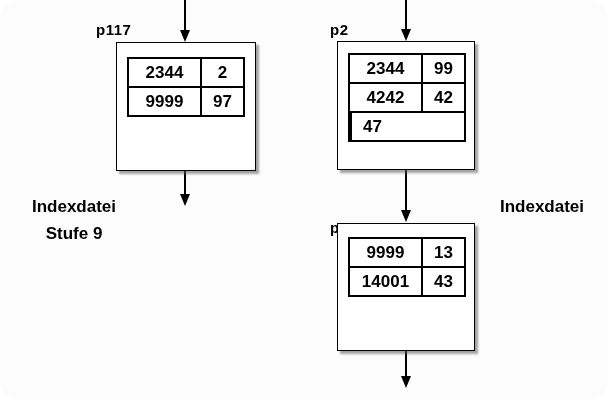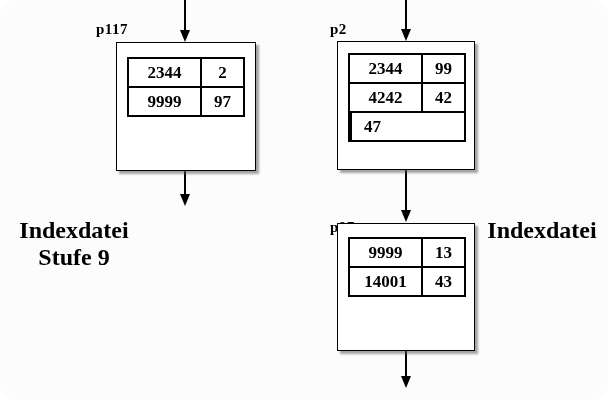--- a/index.html
+++ b/index.html
@@ -4,21 +4,21 @@
 <style>
   html, body {
     margin: 0;
     padding: 0;
   }
   #canvas {
     position: relative;
     width: 608px;
     height: 400px;
     background: var(--bg, #fcfcfc);
-    font-family: Liberation Serif, serif;
+    font-family: Liberation Sans, sans-serif;
     color: var(--line, #000);
     overflow: hidden;
     border-radius: 17px;
   }
   .node {
     position: absolute;
     background: var(--fill, #fff);
     border: 1.5px solid var(--line, #000);
     box-shadow: 3px 3px 2px rgba(90,90,90,0.55);
     box-sizing: border-box;
@@ -76,24 +76,23 @@
     width: 0;
     height: 0;
     border-left: 5px solid transparent;
     border-right: 5px solid transparent;
     border-top: 12px solid var(--line, #000);
   }
   .caption {
     position: absolute;
     width: 112px;
     text-align: center;
-    font-size: 24px;
+    font-size: 17px;
     font-weight: 700;
     line-height: 27px;
-    margin-top: 24px;
   }
 </style>
 </head>
 <body>
 
 <div id="canvas" style="--line: #000000; --fill: #ffffff; --bg: #fcfcfc;">
 
   <div class="arrow" style="left:180px; top:0; height:42px;">
     <div class="shaft"></div>
     <div class="head"></div>

